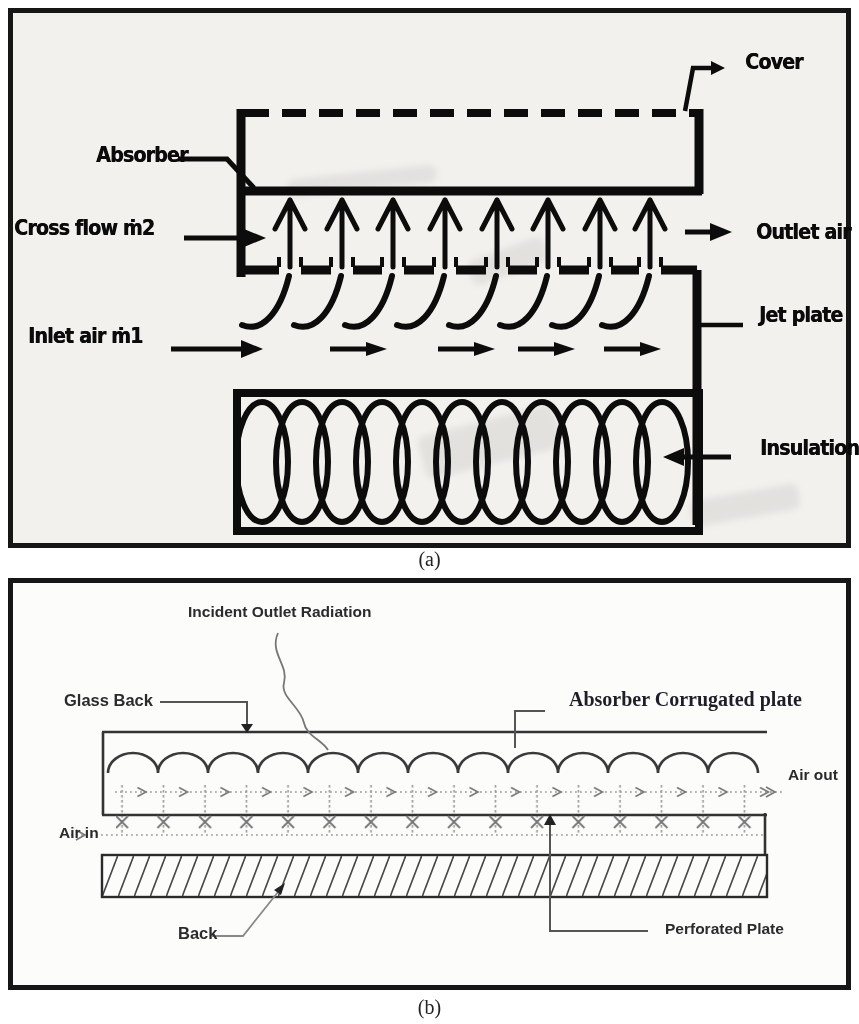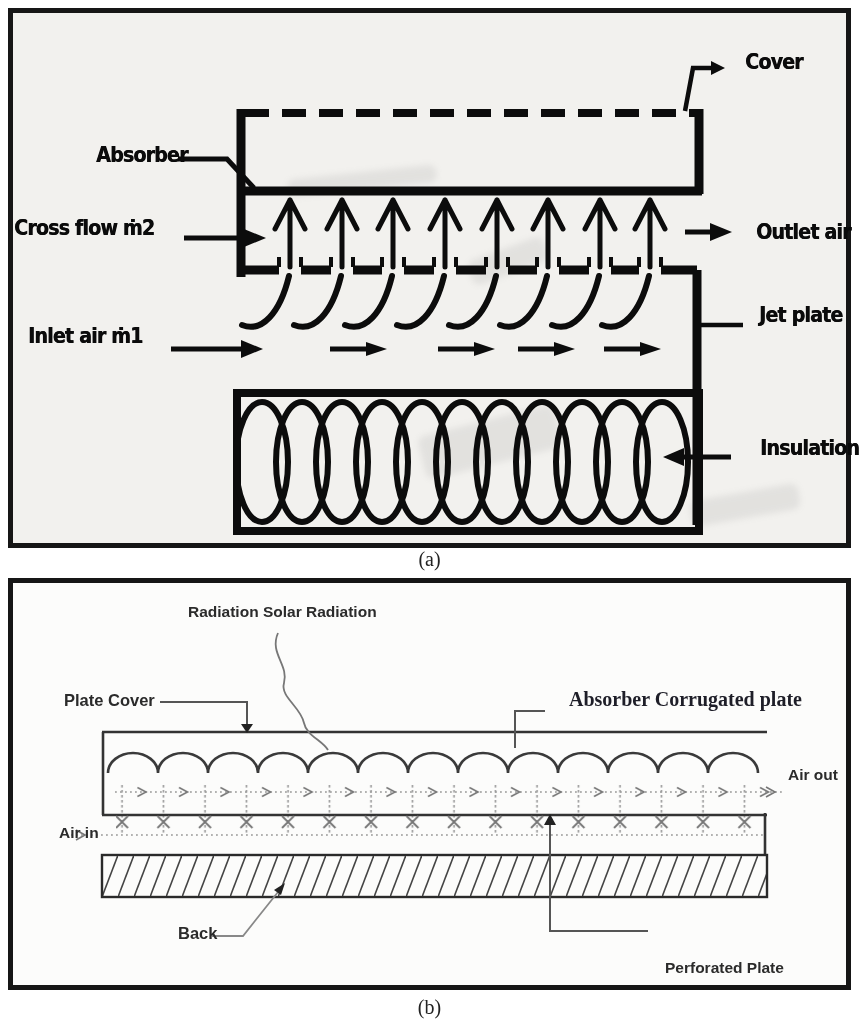--- a/index.html
+++ b/index.html
@@ -205,22 +205,22 @@
   <div class="labels">
 
     <div class="lbl lblA" style="left:733px;top:48px;">Cover</div>
     <div class="lbl lblA" style="left:84px;top:141px;">Absorber</div>
     <div class="lbl lblA" style="left:2px;top:214px;">Cross flow ṁ2</div>
     <div class="lbl lblA" style="left:744px;top:218px;">Outlet air</div>
     <div class="lbl lblA" style="left:747px;top:301px;">Jet plate</div>
     <div class="lbl lblA" style="left:16px;top:322px;">Inlet air ṁ1</div>
     <div class="lbl lblA" style="left:748px;top:434px;">Insulation</div>
 
-    <div class="lbl lblB" style="left:176px;top:603px;">Radiation Solar Radiation</div>
-    <div class="lbl lblB big" style="left:52px;top:691px;">Plate Cover</div>
+    <div class="lbl lblB" style="left:176px;top:603px;">Incident Outlet Radiation</div>
+    <div class="lbl lblB big" style="left:52px;top:691px;">Glass Back</div>
     <div class="lbl lblSerif" style="left:557px;top:688px;font-size:20px;">Absorber Corrugated plate</div>
     <div class="lbl lblB" style="left:776px;top:766px;">Air out</div>
     <div class="lbl lblB" style="left:17px;top:824px;margin-left:30px;">Air in</div>
     <div class="lbl lblB big" style="left:166px;top:924px;">Back</div>
-    <div class="lbl lblB" style="left:653px;top:920px;margin-top:39px;">Perforated Plate</div>
+    <div class="lbl lblB" style="left:653px;top:920px;">Perforated Plate</div>
   </div>
 
 </div>
 
 </body></html>

